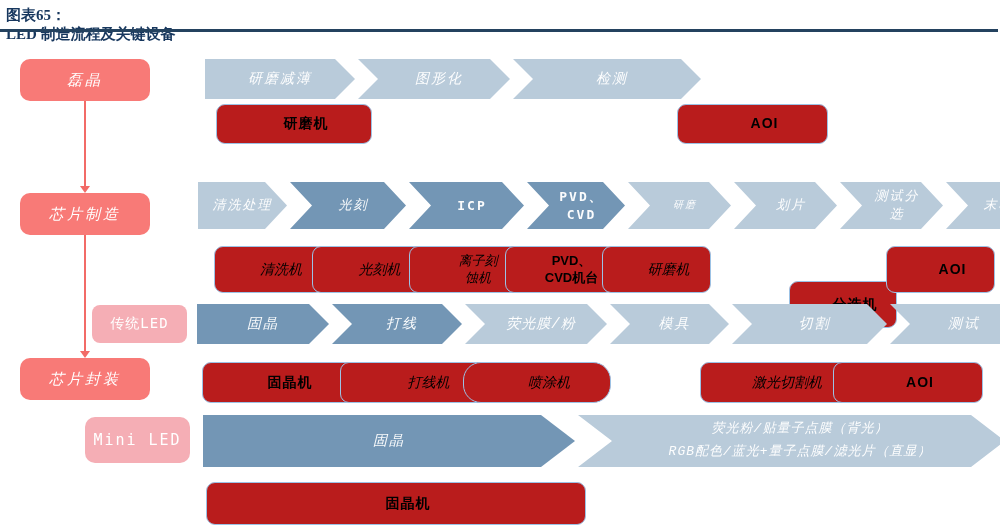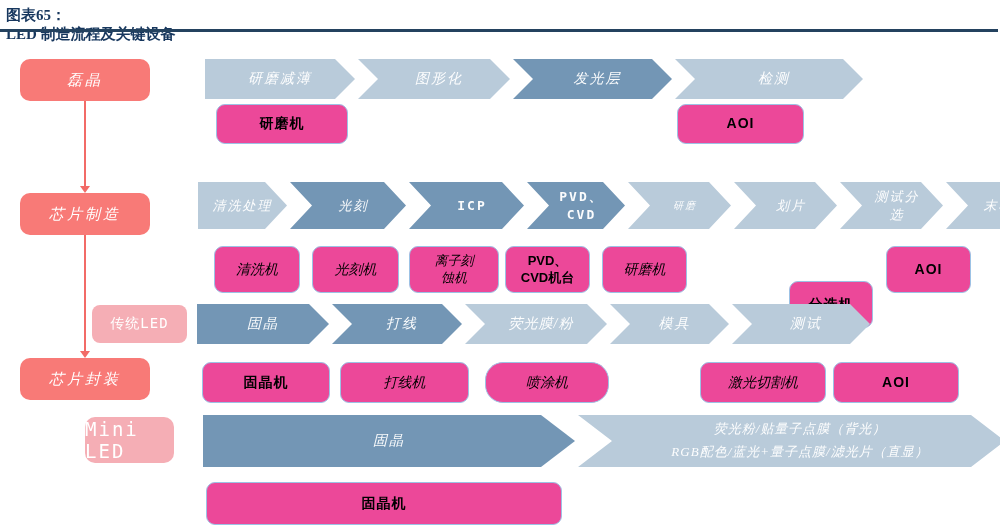--- a/index.html
+++ b/index.html
@@ -18,33 +18,33 @@
     letter-spacing:3px;font-family:"Liberation Serif","DejaVu Serif",serif;font-style:italic;}
   .substage{position:absolute;background:#F5AEB5;color:#fff;display:flex;align-items:center;
     justify-content:center;font-family:"DejaVu Sans Mono","Liberation Mono",monospace;}
   
   .vline{position:absolute;width:2px;background:#F26B67;}
   .ahead{position:absolute;width:0;height:0;border-left:5px solid transparent;
     border-right:5px solid transparent;border-top:7px solid #F26B67;}
   
   .chevrow{position:absolute;display:flex;gap:3px;}
   .chev{--d:20px;display:flex;align-items:center;justify-content:center;text-align:center;
-    color:rgba(255,255,255,.97);font-family:Liberation Serif, serif;
+    color:rgba(255,255,255,.97);font-family:Liberation Mono, monospace;
     font-style:italic;font-size:14px;letter-spacing:2px;white-space:pre-line;line-height:1.35;
     clip-path:polygon(0 0,calc(100% - var(--d)) 0,100% 50%,calc(100% - var(--d)) 100%,0 100%,var(--d) 50%);
     padding-left:calc(var(--d)*0.5);}
   .chev.first{clip-path:polygon(0 0,calc(100% - var(--d)) 0,100% 50%,calc(100% - var(--d)) 100%,0 100%);padding-left:0;}
   .chev.light{background:#B9CBDA;}
   .chev.dark{background:#7396B5;}
   .chev.latin{font-family:"DejaVu Sans Mono","Liberation Mono",monospace;font-style:normal;font-weight:bold;}
   
-  .equip{position:absolute;background:#ec4899;border:1.5px solid #9CC2E5;border-radius:9px;
+  .equip{position:absolute;background:#b91c1c;border:1.5px solid #9CC2E5;border-radius:9px;
     display:flex;align-items:center;justify-content:center;text-align:center;color:#000;
     font-size:14px;white-space:pre-line;line-height:1.25;
-    font-family:"Liberation Serif","DejaVu Serif",serif;font-style:italic;}
+    font-family:"Liberation Serif","DejaVu Serif",serif;font-style:italic;padding-left:24px;}
   .equip.bold{font-weight:bold;font-style:normal;font-family:"Liberation Sans","DejaVu Sans",sans-serif;letter-spacing:1px;}
 </style>
 </head>
 <body>
 
 <div id="canvas">
 
   <div class="fig-title">
     <span class="prefix">图表65：</span>
     <span>LED 制造流程及关键设备</span>
@@ -63,28 +63,27 @@
   <div class="vline" style="left:84px;top:235px;height:117px;"></div>
   <div class="ahead" style="left:80px;top:351px;"></div>
 
   <div class="stage" style="left:20px;top:358px;">
     <span>芯片封装</span>
   </div>
 
   <div class="substage" style="left:92px;top:305px;width:95px;height:38px;border-radius:8px;font-size:14px;letter-spacing:1px;">
     <span>传统LED</span>
   </div>
-  <div class="substage" style="left:85px;top:417px;width:89px;height:46px;border-radius:10px;font-size:19px;letter-spacing:2px;">
+  <div class="substage" style="left:85px;top:417px;width:105px;height:46px;border-radius:10px;font-size:15px;letter-spacing:2px;">
     <span>Mini LED</span>
   </div>
 
   <div class="chevrow" style="left:205px;top:59px;height:40px;">
     <div class="chev light first" style="flex:0 0 150px;">研磨减薄</div>
     <div class="chev light" style="flex:0 0 142px;">图形化</div>
-    <div class="chev dark" style="flex:0 0 149px;">发光层</div>
     <div class="chev light" style="flex:0 0 178px;">检测</div>
   </div>
 
   <div class="equip bold" style="left:216px;top:104px;width:130px;height:38px;">研磨机</div>
   <div class="equip bold" style="left:677px;top:104px;width:125px;height:38px;">AOI</div>
 
   <div class="chevrow" style="left:198px;top:182px;height:47px;">
     <div class="chev light first" style="flex:0 0 89px;--d:22px;font-size:13px;">清洗处理</div>
     <div class="chev dark" style="flex:0 0 105px;--d:22px;font-size:13px;">光刻</div>
     <div class="chev dark latin" style="flex:0 0 104px;--d:22px;font-size:13px;">ICP</div>
@@ -105,26 +104,27 @@
 CVD机台</div>
   <div class="equip" style="left:602px;top:246px;width:83px;height:45px;">研磨机</div>
   <div class="equip bold" style="left:789px;top:246px;width:82px;height:45px;margin-top:35px;">分选机</div>
   <div class="equip bold" style="left:886px;top:246px;width:83px;height:45px;">AOI</div>
 
   <div class="chevrow" style="left:197px;top:304px;height:40px;">
     <div class="chev dark first" style="flex:0 0 132px;">固晶</div>
     <div class="chev dark" style="flex:0 0 120px;">打线</div>
     <div class="chev light" style="flex:0 0 132px;letter-spacing:1px;">荧光膜/粉</div>
     <div class="chev light" style="flex:0 0 109px;">模具</div>
+    <div class="chev light" style="flex:0 0 145px;">切割</div>
     <div class="chev light" style="flex:0 0 128px;">测试</div>
   </div>
 
   <div class="equip bold" style="left:202px;top:362px;width:126px;height:39px;">固晶机</div>
   <div class="equip" style="left:340px;top:362px;width:127px;height:39px;">打线机</div>
-  <div class="equip" style="left:485px;top:362px;width:122px;height:39px;border-radius:18px;">喷涂机</div>
+  <div class="equip" style="left:463px;top:362px;width:122px;height:39px;border-radius:18px;">喷涂机</div>
   <div class="equip" style="left:700px;top:362px;width:124px;height:39px;">激光切割机</div>
   <div class="equip bold" style="left:833px;top:362px;width:124px;height:39px;">AOI</div>
 
   <div class="chevrow" style="left:203px;top:415px;height:52px;">
     <div class="chev dark first" style="flex:0 0 372px;--d:34px;">固晶</div>
     <div class="chev light" style="flex:0 0 410px;--d:34px;font-size:13px;letter-spacing:1px;line-height:1.75;">荧光粉/贴量子点膜（背光）
 RGB配色/蓝光+量子点膜/滤光片（直显）</div>
   </div>
 
   <div class="equip bold" style="left:206px;top:482px;width:354px;height:41px;">固晶机</div>

